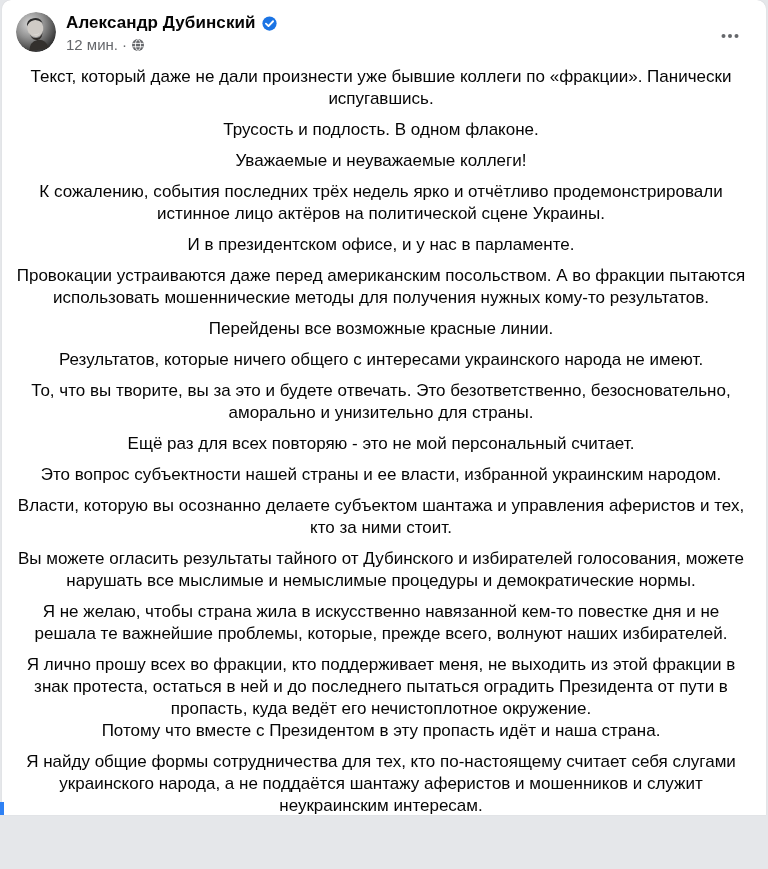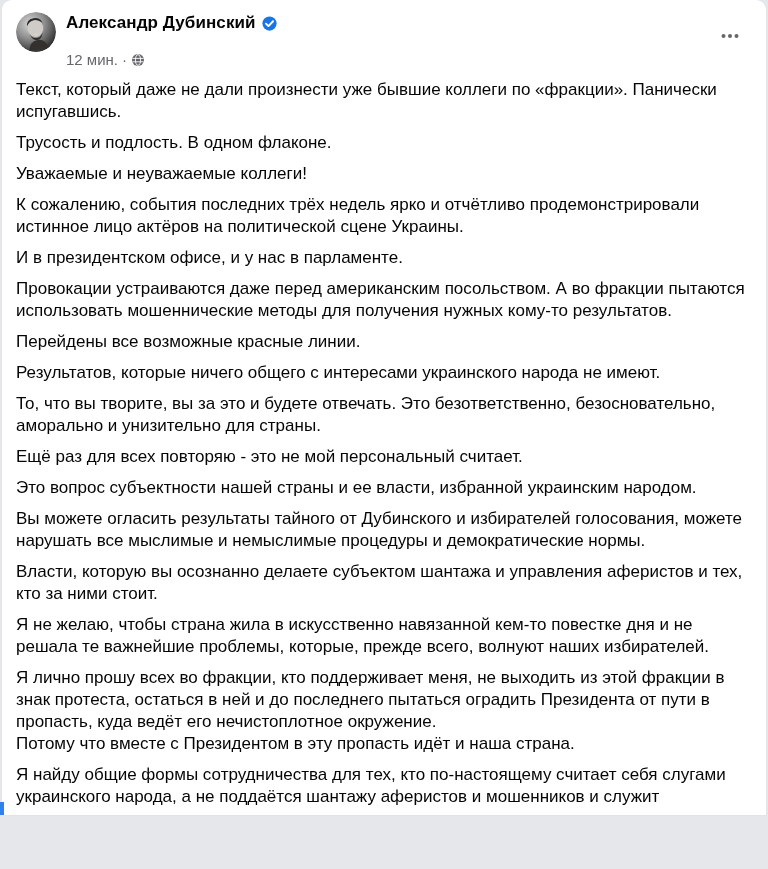--- a/index.html
+++ b/index.html
@@ -61,21 +61,21 @@
   }
   .verified-badge {
     display: inline-flex;
     width: 15px;
     height: 15px;
   }
   .sub-row {
     display: flex;
     align-items: center;
     gap: 4px;
-    margin-top: 18px;
+    margin-top: 3px;
     font-size: 15px;
     color: #65676b;
   }
   .sub-row .timestamp { cursor: pointer; }
   .globe-wrap {
     display: inline-flex;
     width: 12px;
     height: 12px;
     margin-left: 1px;
   }
@@ -90,20 +90,21 @@
   }
   .content {
     padding: 11px 20px 0 14px;
     font-size: 17px;
     line-height: 22px;
     color: #050505;
   }
   .content p {
     margin: 0 0 9px 0;
     white-space: pre-line;
+    text-align: center;
   }
   .blue-fragment {
     position: absolute;
     left: 0;
     bottom: 0;
     width: 4px;
     height: 13px;
     background: #2e81f4;
   }
 </style>
@@ -174,22 +175,22 @@
         <p>Трусость и подлость. В одном флаконе.</p>
         <p>Уважаемые и неуважаемые коллеги!</p>
         <p>К сожалению, события последних трёх недель ярко и отчётливо продемонстрировали истинное лицо актёров на политической сцене Украины.</p>
         <p>И в президентском офисе, и у нас в парламенте.</p>
         <p>Провокации устраиваются даже перед американским посольством. А во фракции пытаются использовать мошеннические методы для получения нужных кому-то результатов.</p>
         <p>Перейдены все возможные красные линии.</p>
         <p>Результатов, которые ничего общего с интересами украинского народа не имеют.</p>
         <p>То, что вы творите, вы за это и будете отвечать. Это безответственно, безосновательно, аморально и унизительно для страны.</p>
         <p>Ещё раз для всех повторяю - это не мой персональный считает.</p>
         <p>Это вопрос субъектности нашей страны и ее власти, избранной украинским народом.</p>
+        <p>Власти, которую вы осознанно делаете субъектом шантажа и управления аферистов и тех, кто за ними стоит.</p>
         <p>Вы можете огласить результаты тайного от Дубинского и избирателей голосования, можете нарушать все мыслимые и немыслимые процедуры и демократические нормы.</p>
-        <p>Власти, которую вы осознанно делаете субъектом шантажа и управления аферистов и тех, кто за ними стоит.</p>
         <p>Я не желаю, чтобы страна жила в искусственно навязанной кем-то повестке дня и не решала те важнейшие проблемы, которые, прежде всего, волнуют наших избирателей.</p>
         <p>Я лично прошу всех во фракции, кто поддерживает меня, не выходить из этой фракции в знак протеста, остаться в ней и до последнего пытаться оградить Президента от пути в пропасть, куда ведёт его нечистоплотное окружение.
 Потому что вместе с Президентом в эту пропасть идёт и наша страна.</p>
         <p>Я найду общие формы сотрудничества для тех, кто по-настоящему считает себя слугами украинского народа, а не поддаётся шантажу аферистов и мошенников и служит неукраинским интересам.</p>
         <p>Мы обязательно победим.
 Не сомневайтесь!</p>
       </div>
   </article>
 
   <div class="blue-fragment"></div>

